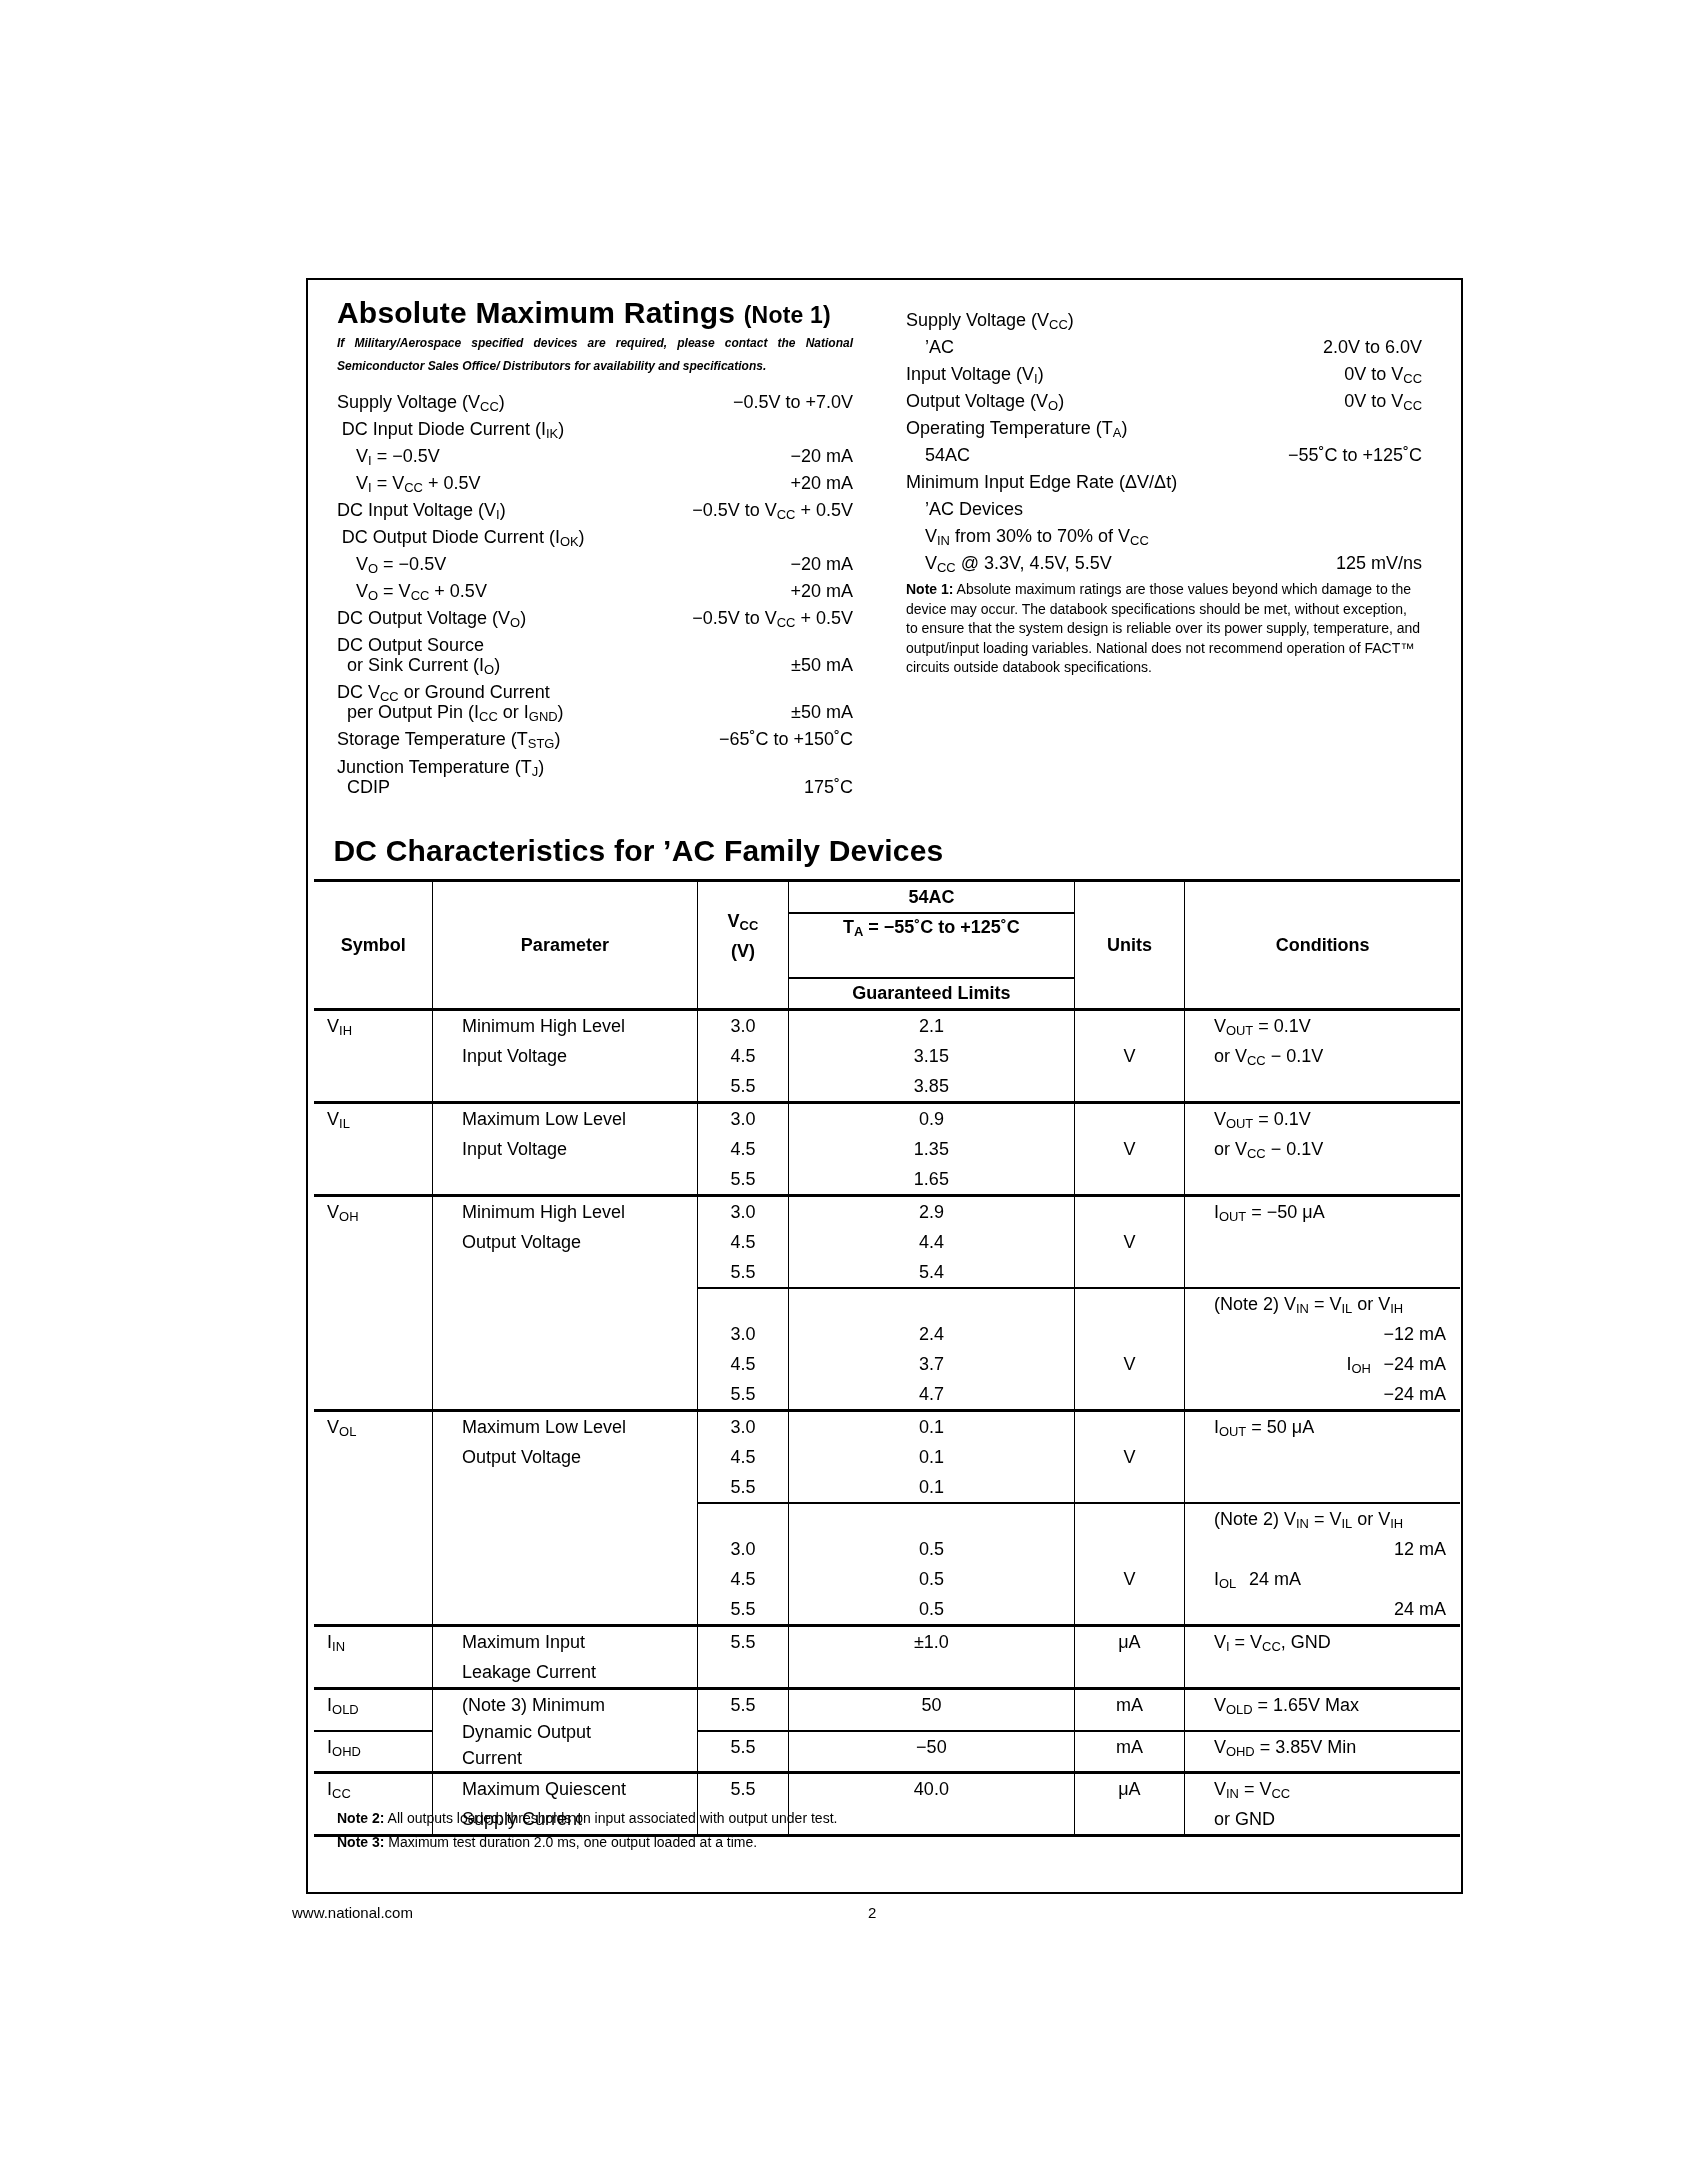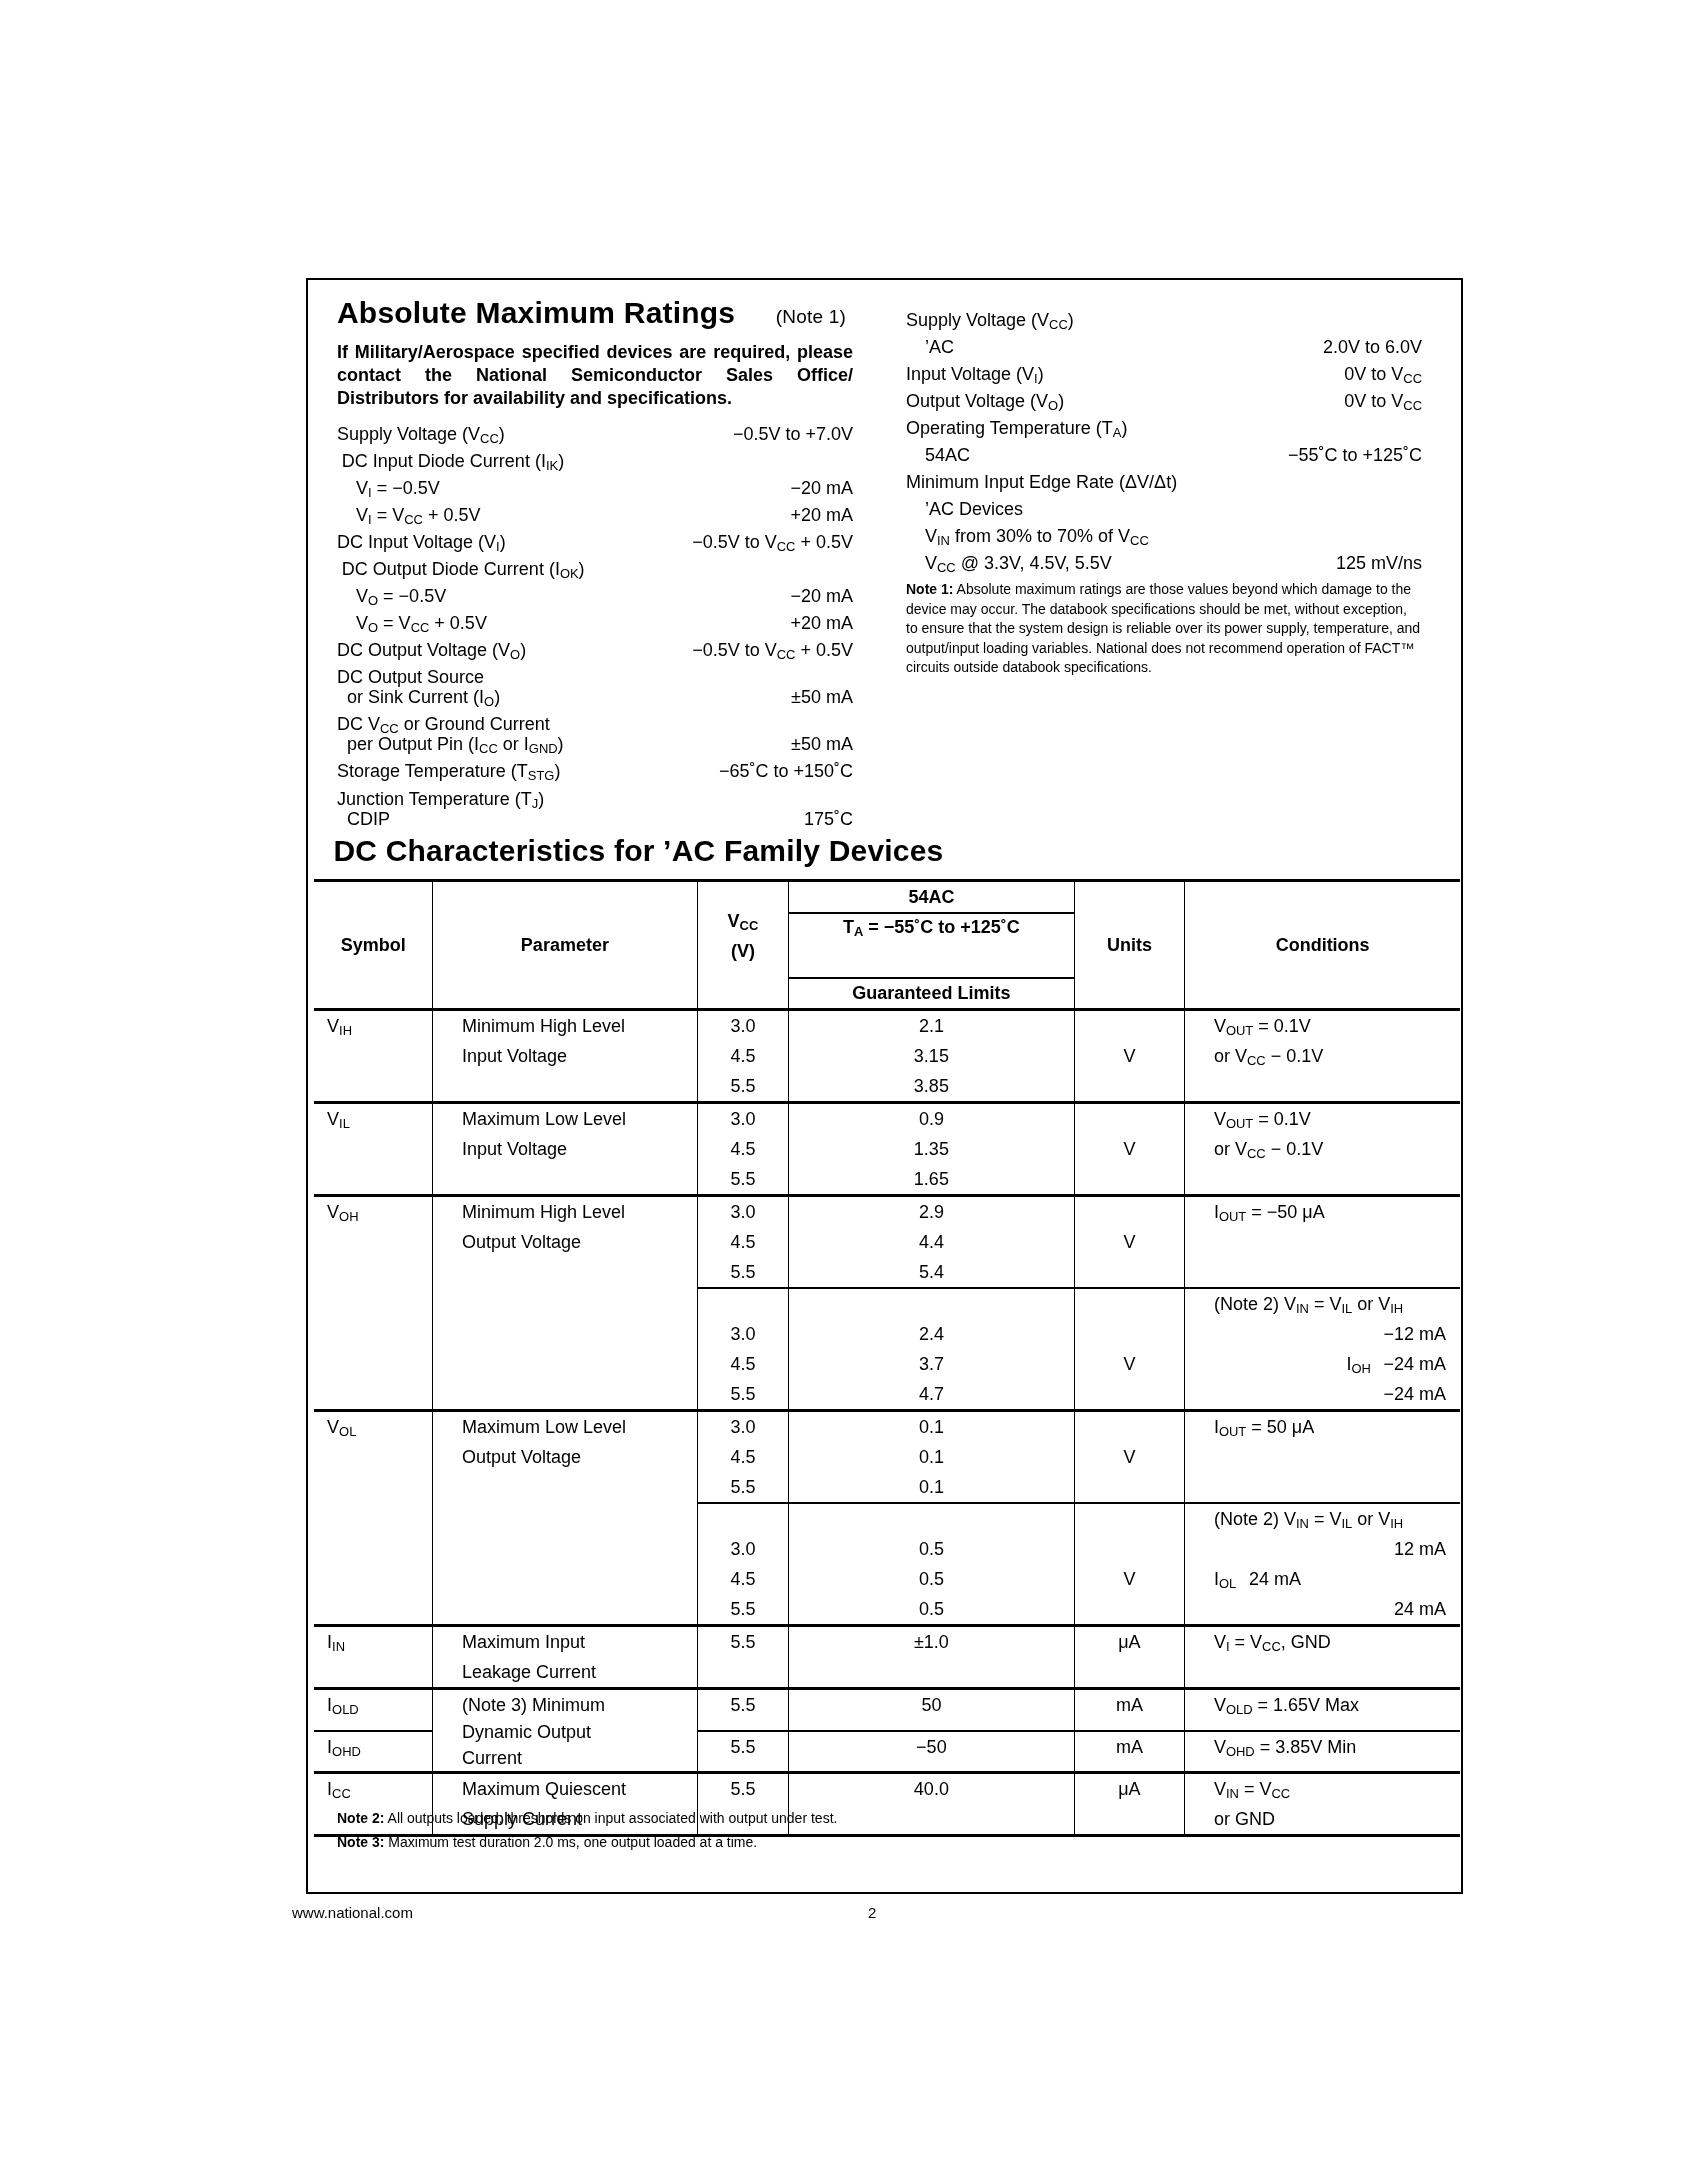--- a/index.html
+++ b/index.html
@@ -2,26 +2,26 @@
 <html style="font-size:12.7px"><head>
 <meta charset="utf-8">
 <style>
   html, body { margin: 0; padding: 0; background: #ffffff; }
   body { width: 1687px; height: 2183px; position: relative; overflow: hidden;
          font-family: "Liberation Sans", sans-serif; color: #000; }
   .frame { position: absolute; left: 306px; top: 278px; width: 1153px; height: 1612px;
            border: 2.4px solid #000; box-sizing: content-box; }
   .sub { font-size: 0.72em; vertical-align: -0.25em; line-height: 0; }
   .h1 { font-weight: bold; font-size: 30px; line-height: 33px; letter-spacing: 0.2px; }
-  .h1 .note { font-weight: normal; font-size: 19px; margin-left: 32px; }
+  .h1 .note { font-weight: bold; font-size: 23px; }
   
   .col-left { position: absolute; left: 29px; top: 16px; width: 516px; }
   .col-right { position: absolute; left: 598px; top: 16px; width: 516px; }
-  .bold-intro { font-weight: bold; font-size: 18px; line-height: 23px; text-align: justify;
-                margin-top: 8px; }
+  .bold-intro { font-weight: bold; font-size: 12px; line-height: 23px; text-align: justify;
+                margin-top: 0; font-style: italic; }
   .rating-row { display: flex; justify-content: space-between; font-size: 18px; line-height: 27px; }
   .rating-row.two { line-height: 20px; padding: 3.2px 0 4px 0; }
   .rating-row.two .lbl { line-height: 20px; }
   .rating-row .lbl { white-space: nowrap; }
   .rating-row .val { white-space: nowrap; align-self: flex-end; }
   .ind1 { padding-left: 4.8px; }
   .ind2 { padding-left: 19px; }
   .ratings { margin-top: 11px; }
   .rec { margin-top: 11px; }
   .note1 { font-size: 14px; line-height: 19.5px; margin-top: 3.2px; }

